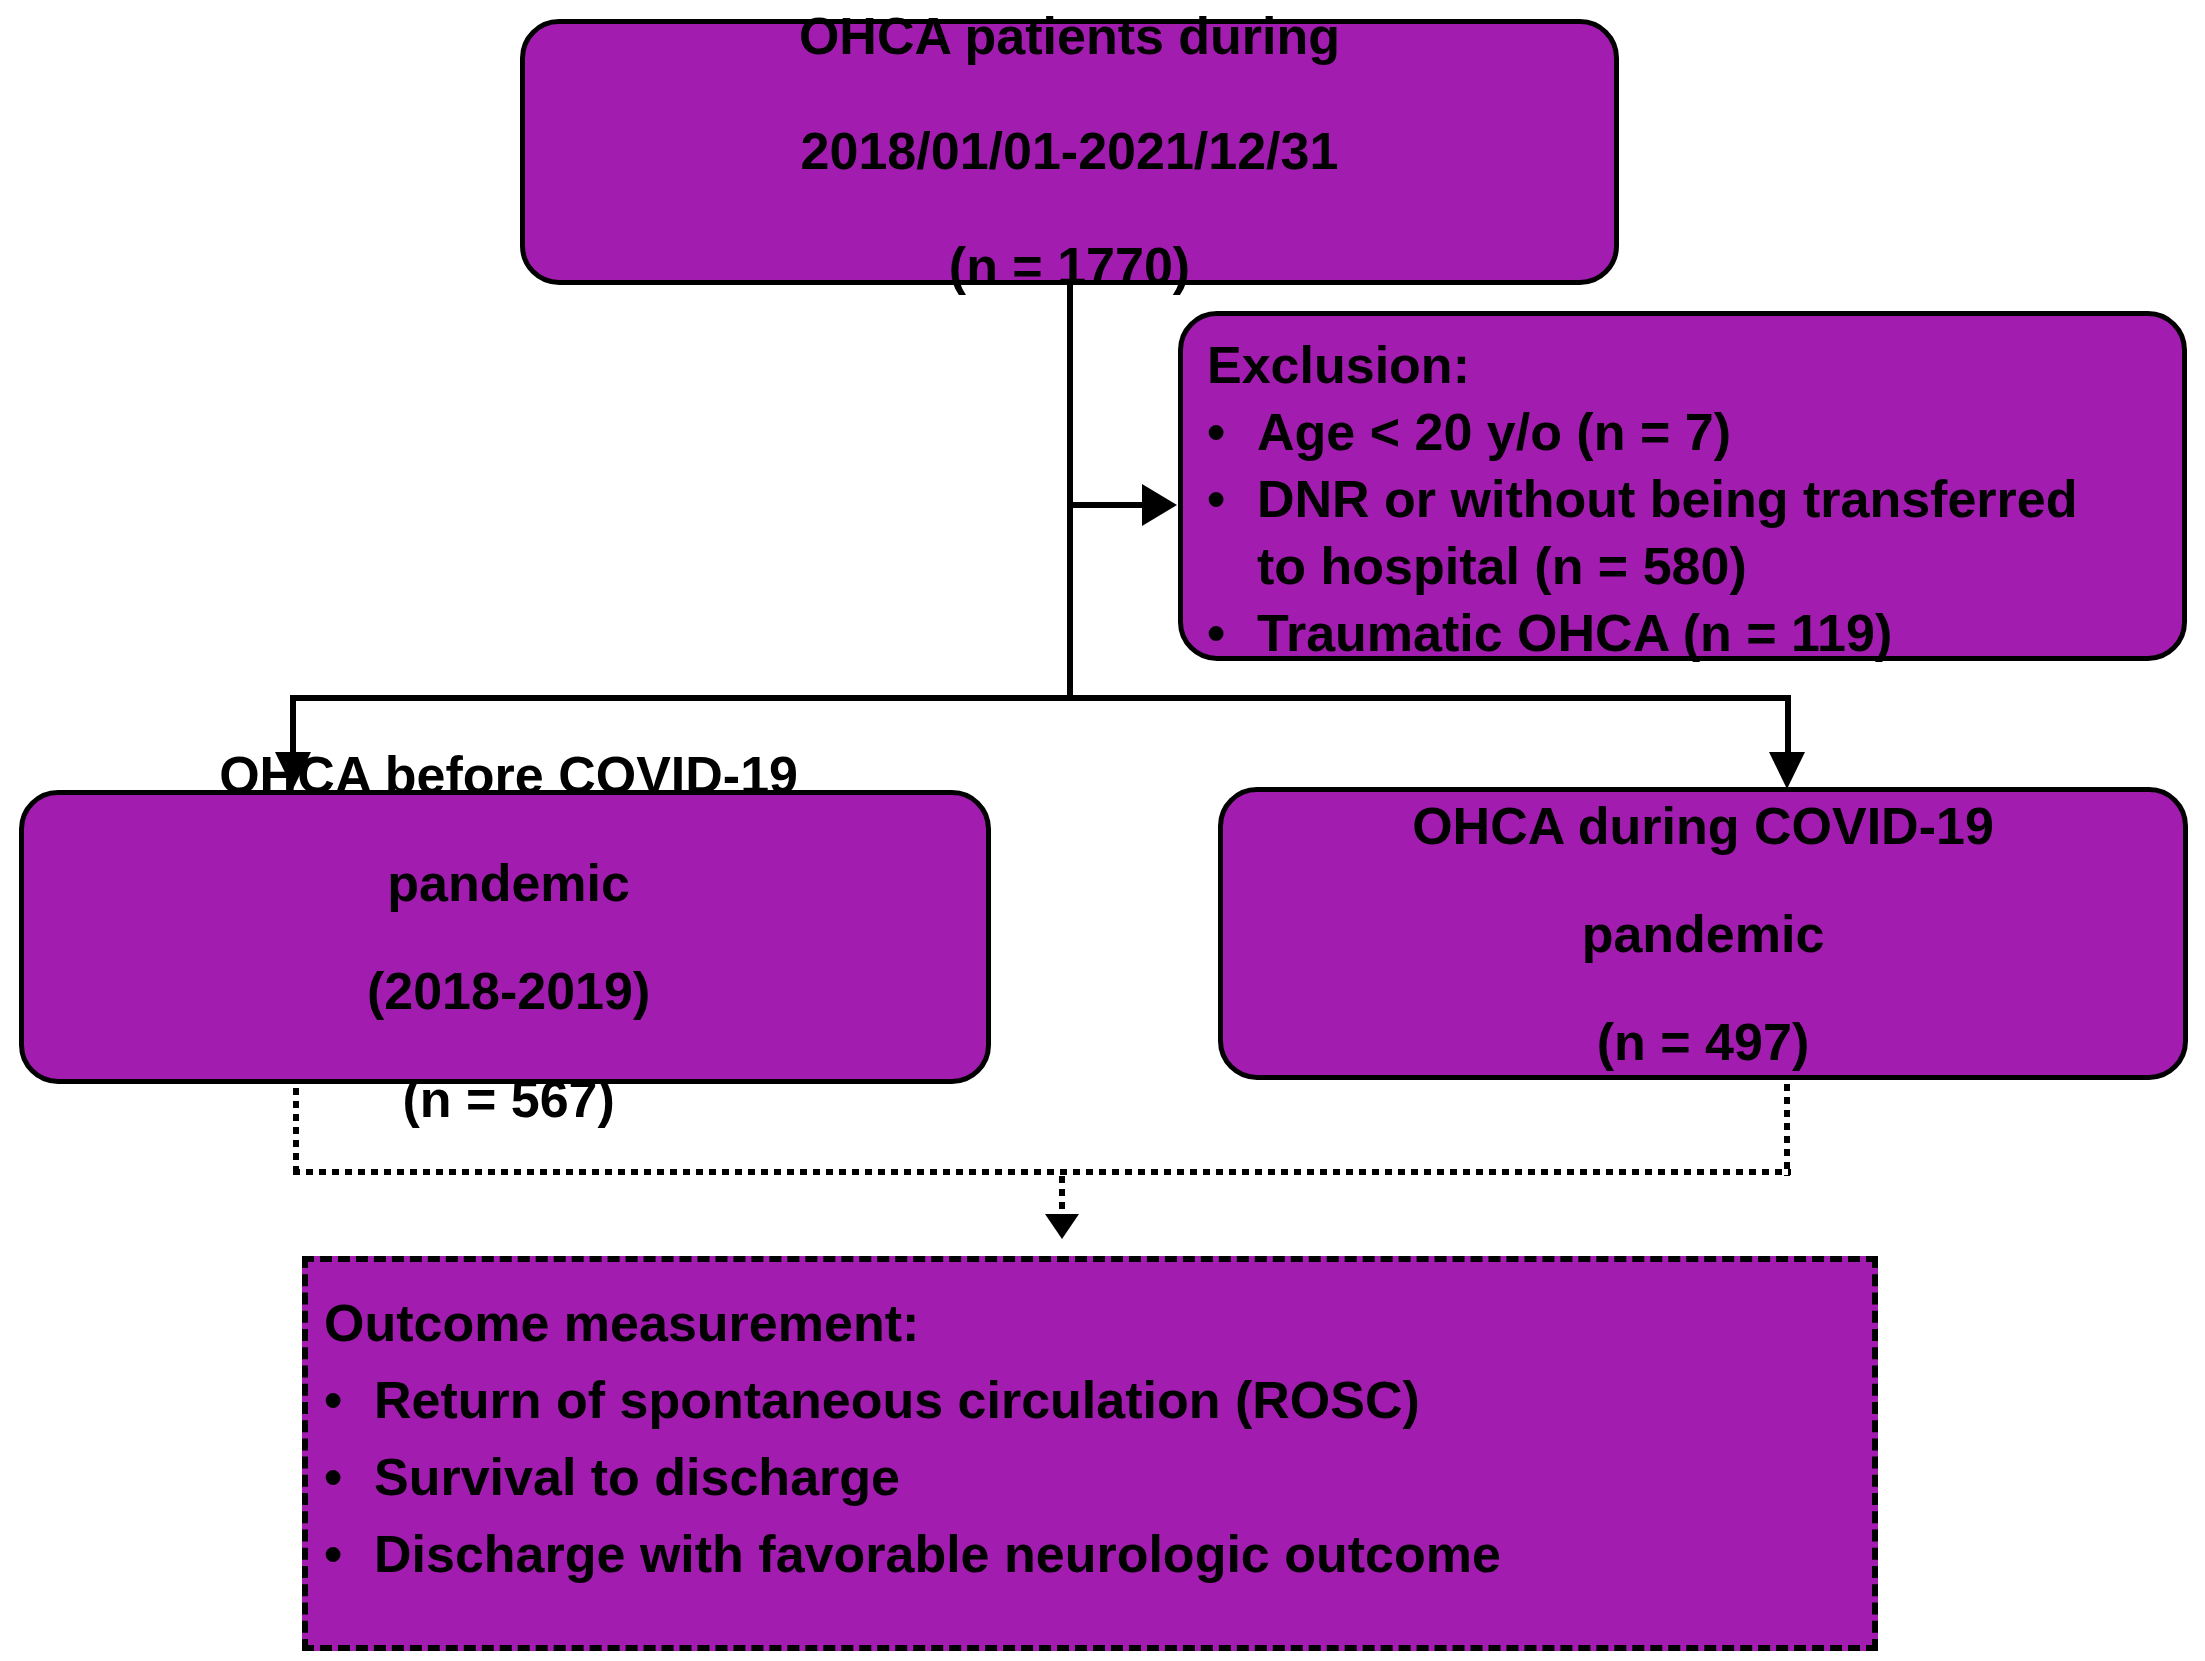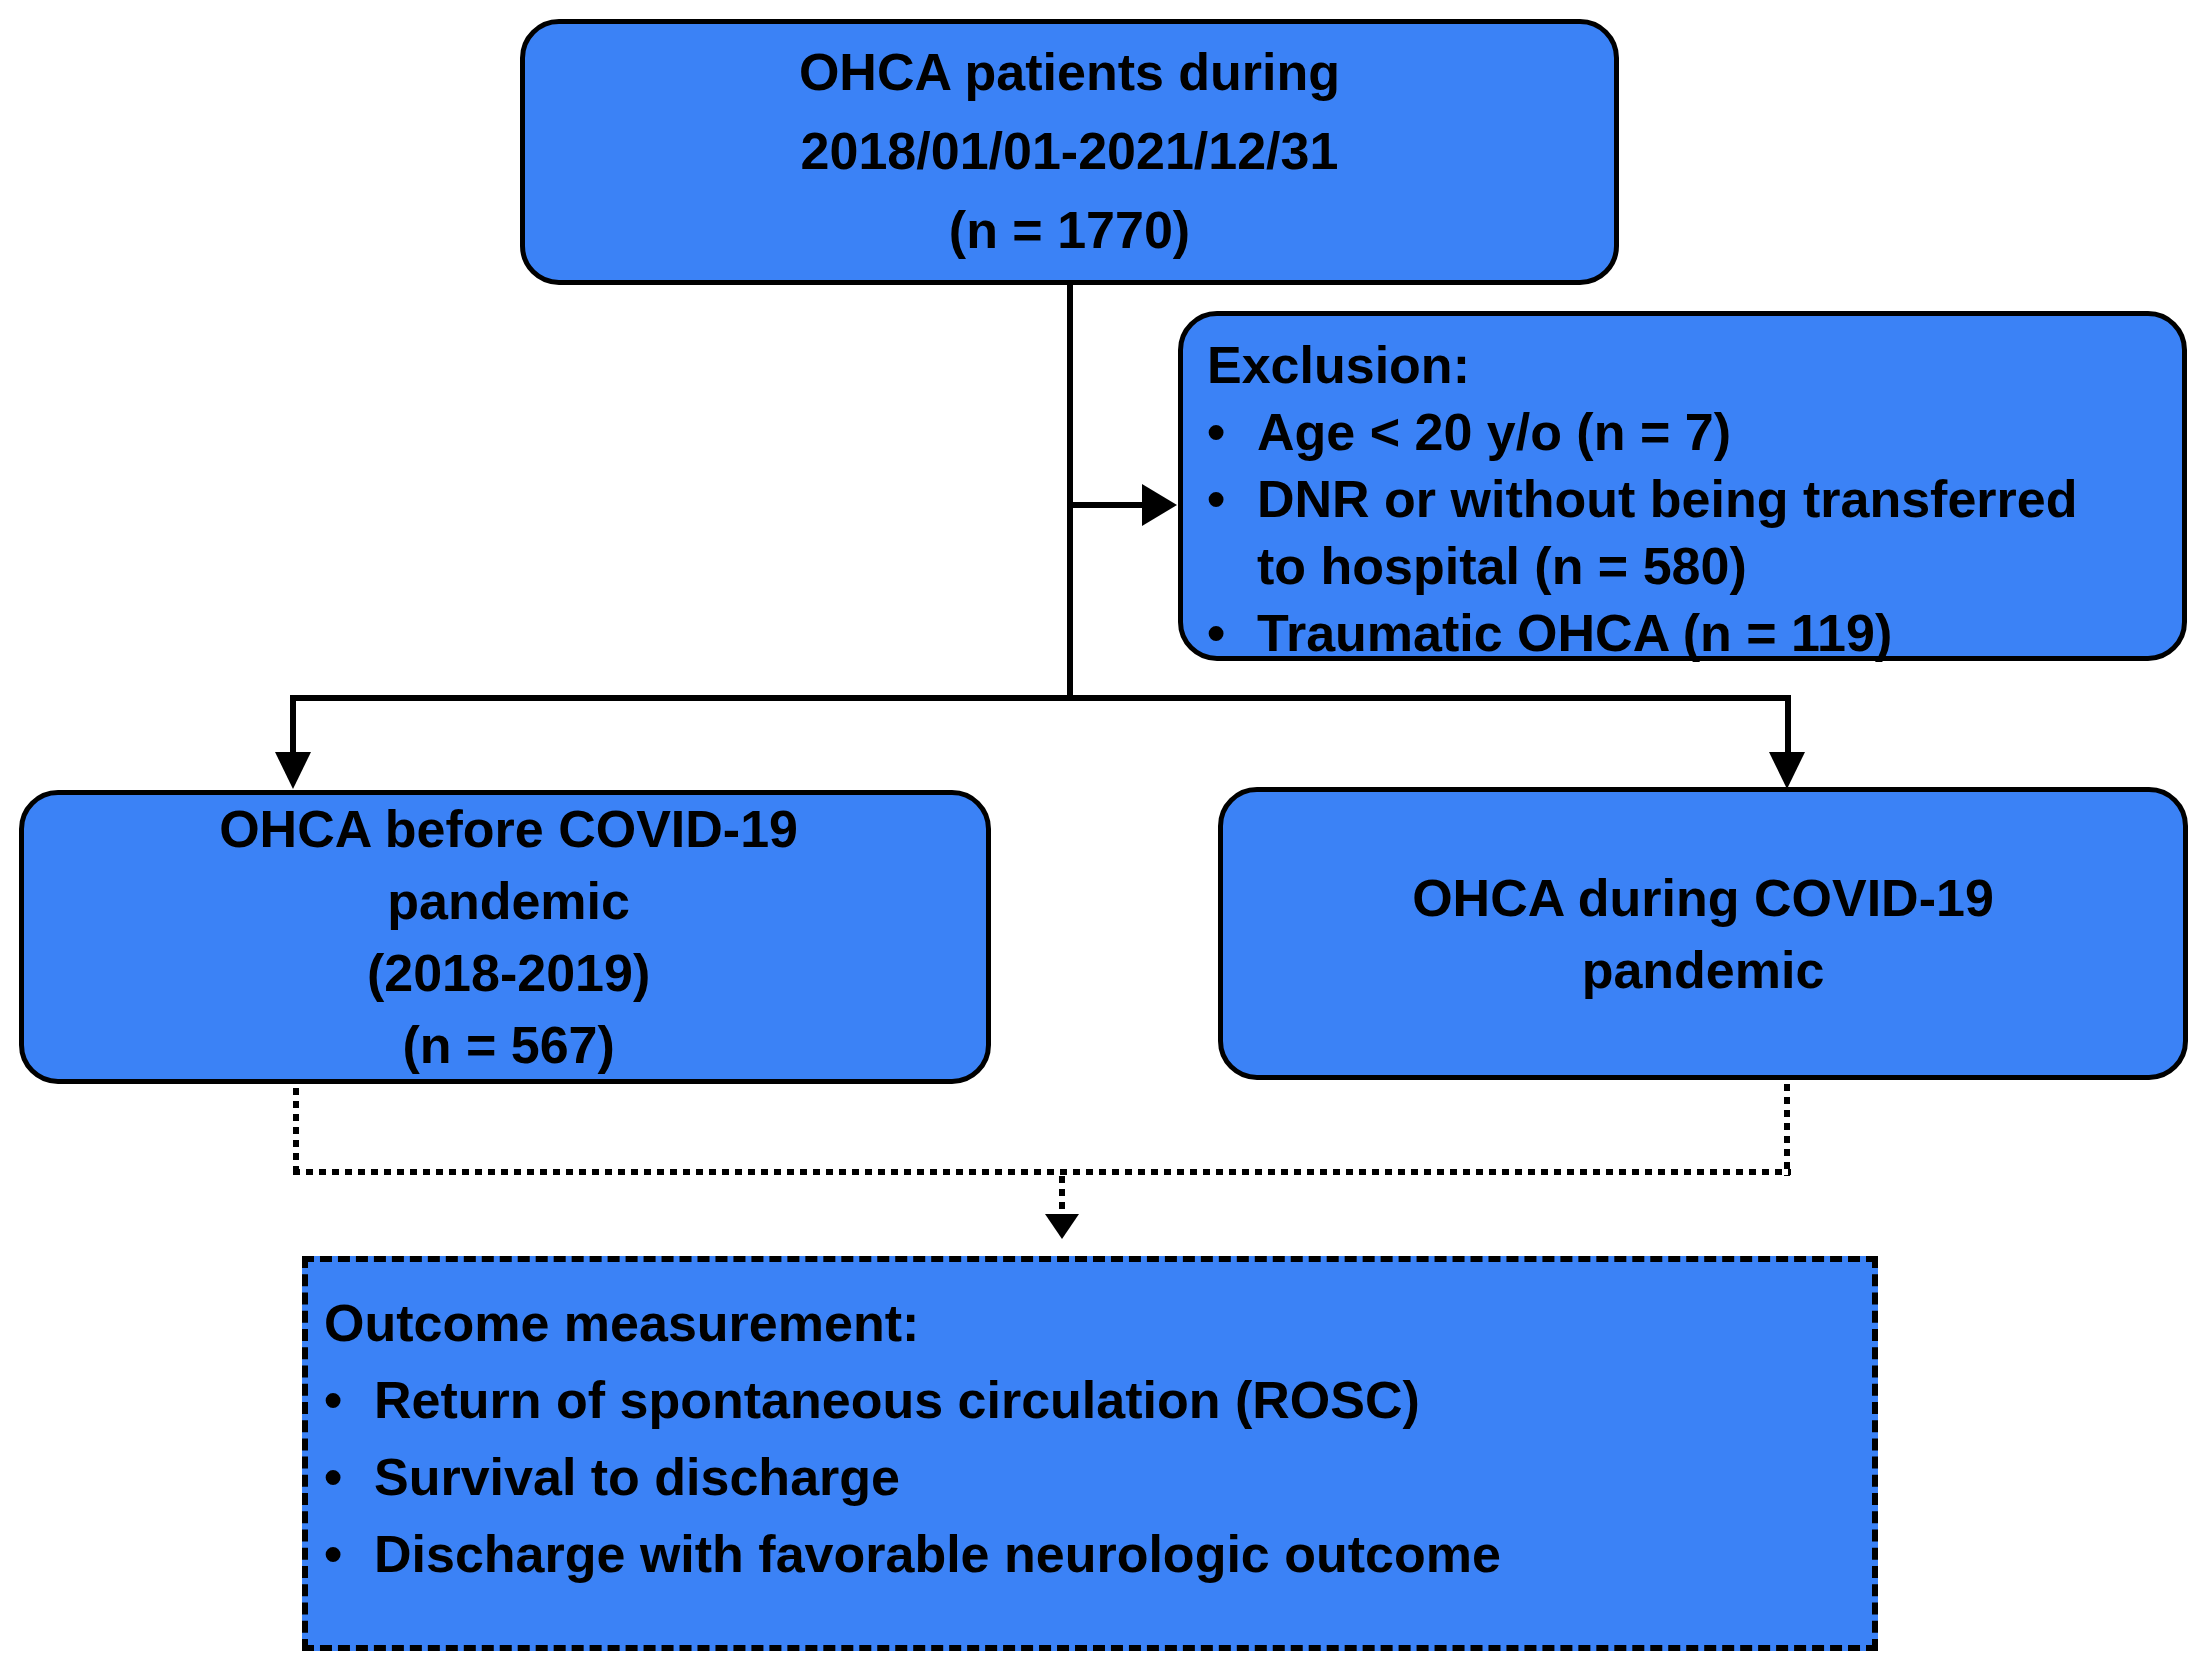--- a/index.html
+++ b/index.html
@@ -12,22 +12,23 @@
     height: 1661px;
     position: relative;
     overflow: hidden;
     font-family: "Liberation Sans", sans-serif;
     font-weight: bold;
     color: #000000;
   }
   .box {
     position: absolute;
     box-sizing: border-box;
-    background: #3b82f6;
+    background: #a21caf;
     border: 5.6px solid #000000;
+    gap: 36px;
   }
   .rounded { border-radius: 39px; }
   .center-text {
     display: flex;
     flex-direction: column;
     justify-content: center;
     align-items: center;
     text-align: center;
   }
   .line { white-space: nowrap; }
@@ -125,20 +126,21 @@
 <div class="box rounded left-box center-text">
   <div class="line">OHCA before COVID-19</div>
   <div class="line">pandemic</div>
   <div class="line">(2018-2019)</div>
   <div class="line">(n = 567)</div>
 </div>
 
 <div class="box rounded right-box center-text">
   <div class="line">OHCA during COVID-19</div>
   <div class="line">pandemic</div>
+  <div class="line">(n = 497)</div>
 </div>
 
 <div class="box outcome-box">
   <div class="line">Outcome measurement:</div>
   <div class="line">
     <span class="bullet">•</span><span>Return of spontaneous circulation (ROSC)</span>
   </div>
   <div class="line">
     <span class="bullet">•</span><span>Survival to discharge</span>
   </div>

